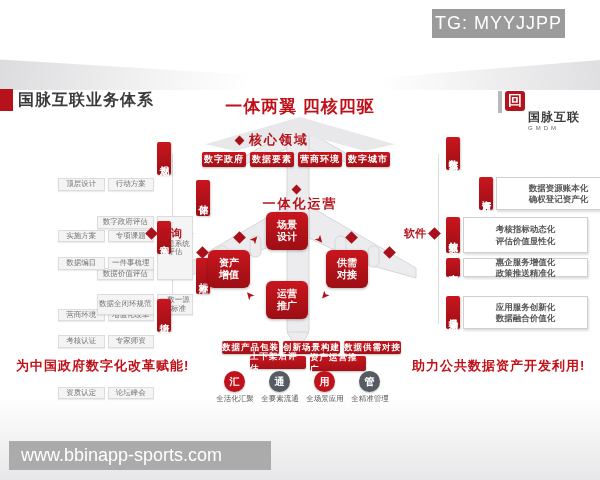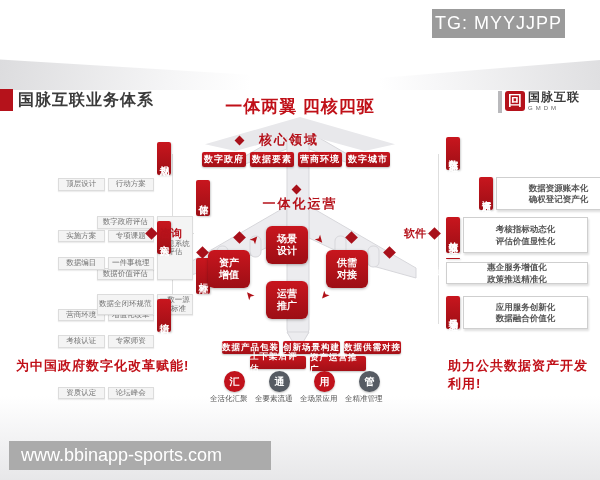--- a/index.html
+++ b/index.html
@@ -17,21 +17,21 @@
          display:flex;align-items:center;padding-left:12px;box-sizing:border-box;z-index:9;}
   
   .hdr-block{left:0;top:89px;width:13px;height:22px;background:#b5121b;z-index:2;}
   .hdr-title{left:18px;top:90px;font-size:16px;font-weight:bold;color:#3a3a3a;z-index:2;letter-spacing:1px;}
   .hdr-slogan{left:218px;top:95px;width:164px;font-size:17px;font-weight:bold;color:#c01018;z-index:2;text-align:center;letter-spacing:1px;}
   .logo{left:498px;top:91px;z-index:2;display:flex;align-items:flex-start;gap:3px;}
   .logo-bar{width:4px;height:22px;background:#b9b9bc;}
   .logo-mark{width:20px;height:20px;background:#b5121b;border-radius:3px;color:#fff;font-size:14px;font-weight:bold;
              display:flex;align-items:center;justify-content:center;}
   .logo-txt{line-height:1;}
-  .logo-name{font-size:12px;font-weight:bold;color:#3a3a3a;letter-spacing:1px;}
+  .logo-name{font-size:12px;font-weight:bold;color:#3a3a3a;letter-spacing:1px;margin-top:20px;}
   .logo-sub{font-size:6px;color:#666;letter-spacing:3px;margin-top:2px;}
   
   .lgroup{left:58px;display:flex;gap:3px;z-index:2;}
   .lcells{width:96px;display:grid;grid-template-columns:1fr 1fr;gap:3px;}
   .lcells.v2{grid-template-columns:1.55fr 1fr;padding-left:39px;}
   .cell{background:#f4f4f4;border:1px solid #dcdcdc;color:#757575;font-size:7.5px;display:flex;align-items:center;
         justify-content:center;text-align:center;box-shadow:0 1px 1px rgba(0,0,0,.07);line-height:1.15;padding:1px;margin-top:36px;}
   .cell.tall{grid-column:2;grid-row:1/3;}
   .vtab{width:14px;background:linear-gradient(#c8161e,#9d0e15);color:#fff;writing-mode:vertical-rl;text-orientation:upright;
         font-size:9.5px;font-weight:bold;display:flex;align-items:center;justify-content:center;letter-spacing:1px;
@@ -42,34 +42,34 @@
         flex-direction:column;align-items:center;justify-content:center;gap:3px;font-size:8.5px;color:#555;
         font-weight:bold;text-align:center;line-height:1;}
   
   .line{background:#dedede;z-index:1;}
   .conn-label{z-index:3;font-size:11px;font-weight:bold;color:#b5121b;display:flex;align-items:center;gap:4px;justify-content:flex-end;}
   .dia{width:9px;height:9px;background:#a8101a;transform:rotate(45deg);display:inline-block;}
   .dia.small{width:7px;height:7px;}
   
   .big-arrow{left:205px;top:117px;width:190px;height:34px;background:#e8e8eb;z-index:1;
              clip-path:polygon(50% 0,100% 80%,84% 100%,50% 48%,16% 100%,0 80%);}
-  .core-title{left:236px;top:131px;z-index:2;font-size:13px;font-weight:bold;color:#b5121b;display:flex;align-items:center;gap:16px;letter-spacing:2px;}
+  .core-title{left:236px;top:131px;z-index:2;font-size:13px;font-weight:bold;color:#b5121b;display:flex;align-items:center;gap:6px;letter-spacing:2px;}
   .pill{position:absolute;height:15px;background:linear-gradient(#c8161e,#a31017);color:#fff;font-size:9px;font-weight:bold;
         display:flex;align-items:center;justify-content:center;border-radius:2px;z-index:3;letter-spacing:1px;
         box-shadow:0 1px 2px rgba(0,0,0,.25);}
   .ops-title{left:248px;top:195px;width:104px;text-align:center;z-index:3;font-size:13px;font-weight:bold;color:#b5121b;letter-spacing:2px;}
   .cyc{position:absolute;width:40px;height:36px;background:linear-gradient(#c8161e,#9d0e15);border-radius:6px;color:#fff;
        font-size:10px;font-weight:bold;display:flex;align-items:center;justify-content:center;text-align:center;
        line-height:1.2;z-index:3;box-shadow:0 1px 3px rgba(0,0,0,.3);padding:1px;}
   .cyc span{width:22px;}
   .cyc-arrow{position:absolute;color:#b01118;font-size:11px;z-index:3;line-height:1;}
   .circle{position:absolute;width:21px;height:21px;border-radius:50%;color:#fff;font-size:10px;font-weight:bold;
           display:flex;align-items:center;justify-content:center;z-index:3;box-shadow:0 1px 2px rgba(0,0,0,.25);}
   .circle.red{background:#c1121c;} .circle.gray{background:#565b63;}
-  .circle-label{position:absolute;width:50px;text-align:left;font-size:7.5px;color:#555;z-index:3;}
+  .circle-label{position:absolute;width:50px;text-align:center;font-size:7.5px;color:#555;z-index:3;}
   .slogan{position:absolute;top:357px;font-size:13px;font-weight:bold;color:#c01018;z-index:3;letter-spacing:1px;}
   .plane-svg{left:174px;top:118px;z-index:1;}
 </style>
 </head>
 <body>
 <div id="stage">
 
 <div class="abs bg-wedge-l"></div>
 <div class="abs bg-wedge-r"></div>
 <div class="abs bg-bottom"></div>
@@ -116,21 +116,21 @@
   <span>核心领域</span>
 </div>
 <div class="pill" style="left:202px;top:152px;width:44px;">数字政府</div>
 <div class="pill" style="left:250px;top:152px;width:44px;">数据要素</div>
 <div class="pill" style="left:298px;top:152px;width:44px;">营商环境</div>
 <div class="pill" style="left:346px;top:152px;width:44px;">数字城市</div>
 
 <div class="abs" style="left:293px;top:179px;z-index:3;"><span class="dia small"></span></div>
 <div class="abs ops-title">一体化运营</div>
 
-<div class="cyc" style="left:266px;top:226px;align-items:center;">
+<div class="cyc" style="left:266px;top:212px;align-items:center;">
       <span>场景设计</span>
     </div>
 <div class="cyc" style="left:208px;top:250px;">
       <span>资产增值</span>
     </div>
 <div class="cyc" style="left:326px;top:250px;">
       <span>供需对接</span>
     </div>
 <div class="cyc" style="left:266px;top:281px;">
       <span>运营推广</span>
@@ -149,21 +149,21 @@
 <div class="circle red" style="left:224px;top:371px;">汇</div>
 <div class="circle gray" style="left:269px;top:371px;">通</div>
 <div class="circle red" style="left:314px;top:371px;">用</div>
 <div class="circle gray" style="left:359px;top:371px;">管</div>
 <div class="circle-label" style="left:210px;top:394px;">全活化汇聚</div>
 <div class="circle-label" style="left:255px;top:394px;">全要素流通</div>
 <div class="circle-label" style="left:300px;top:394px;">全场景应用</div>
 <div class="circle-label" style="left:345px;top:394px;">全精准管理</div>
 
 <div class="slogan" style="left:16px;">为中国政府数字化改革赋能!</div>
-<div class="slogan" style="left:412px;margin-left:36px;">助力公共数据资产开发利用!</div>
+<div class="slogan" style="left:412px;">助力公共数据资产开发利用!</div>
 
 <div class="abs line" style="left:172px;top:154px;width:1px;height:158px;"></div>
 <div class="abs line" style="left:438px;top:154px;width:1px;height:170px;"></div>
 <div class="abs line" style="left:172px;top:233px;width:22px;height:1px;"></div>
 <div class="abs line" style="left:416px;top:233px;width:22px;height:1px;"></div>
 
 <div class="abs conn-label" style="left:147px;top:226px;">
   <span class="dia"></span>
   <span>咨询</span>
 </div>
@@ -225,21 +225,21 @@
     <div>确权登记资产化</div>
   </div>
 </div>
 <div class="abs rgroup" style="top:217px;height:36px;">
   <div class="vtab">绩效通</div>
   <div class="rbox">
     <div>考核指标动态化</div>
     <div>评估价值显性化</div>
   </div>
 </div>
-<div class="abs rgroup" style="top:258px;height:19px;flex-direction:column;">
+<div class="abs rgroup" style="top:258px;height:19px;">
   <div class="vtab">惠企通</div>
   <div class="rbox">
     <div>惠企服务增值化</div>
     <div>政策推送精准化</div>
   </div>
 </div>
 <div class="abs rgroup" style="top:296px;height:33px;">
   <div class="vtab">场景通</div>
   <div class="rbox">
     <div>应用服务创新化</div>

